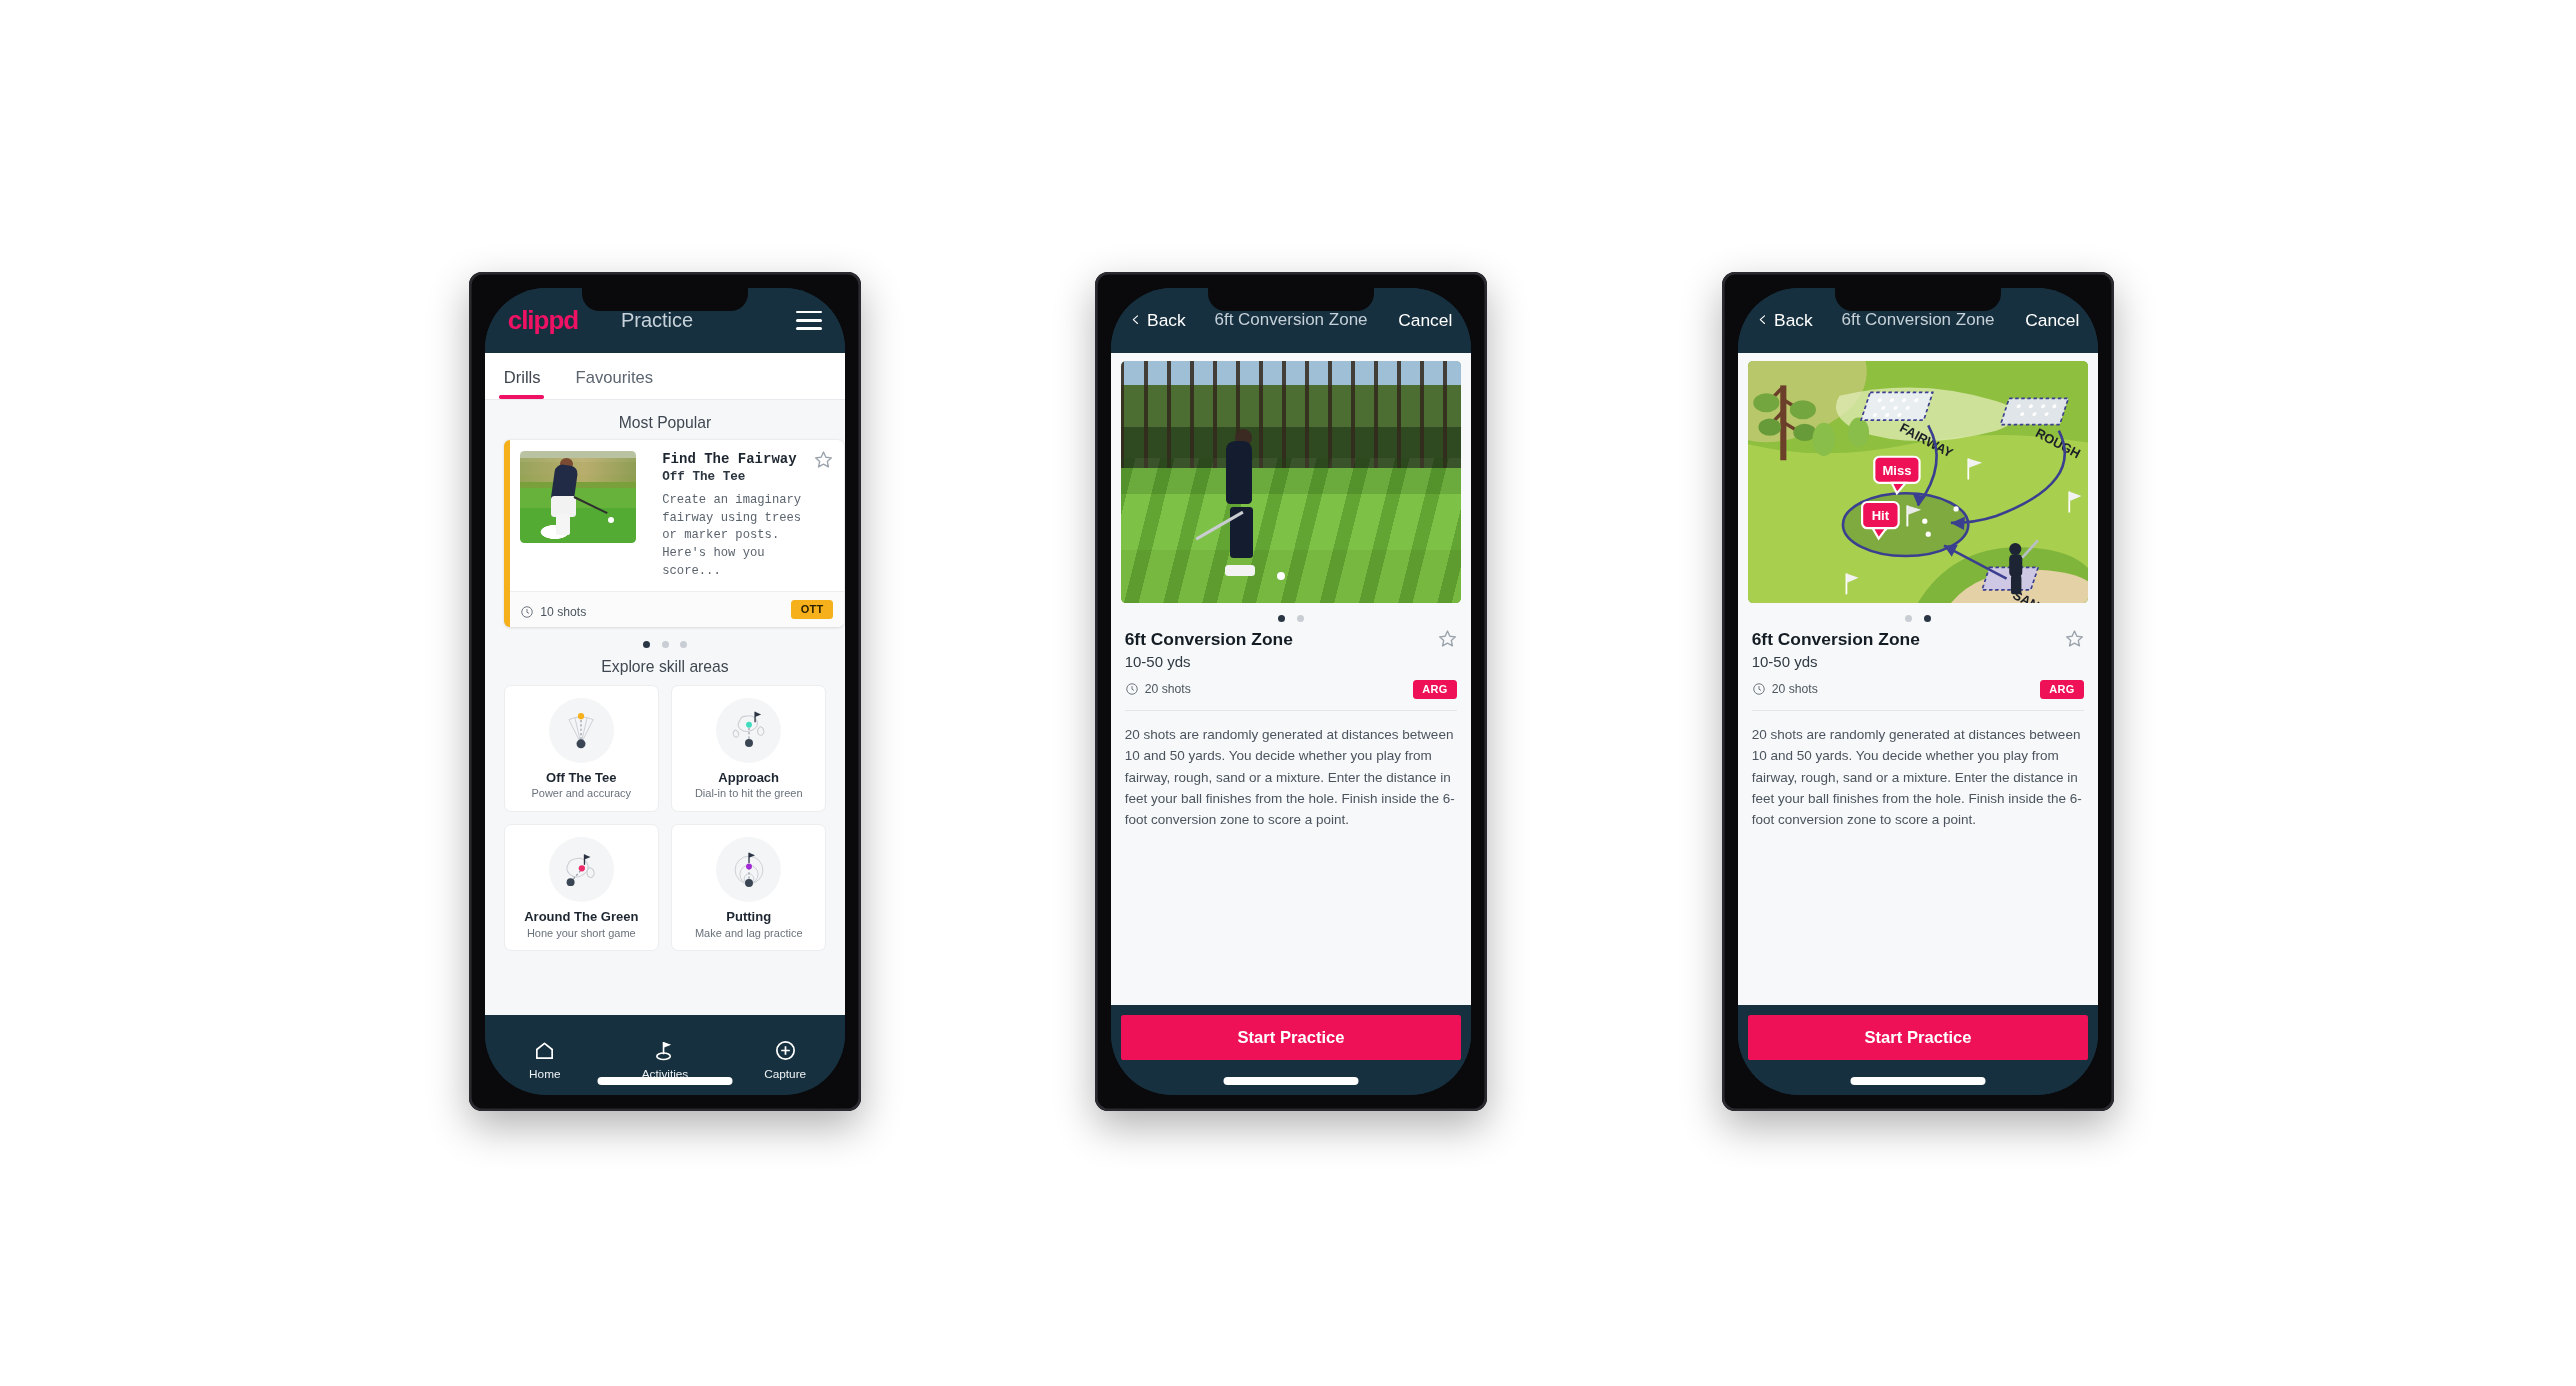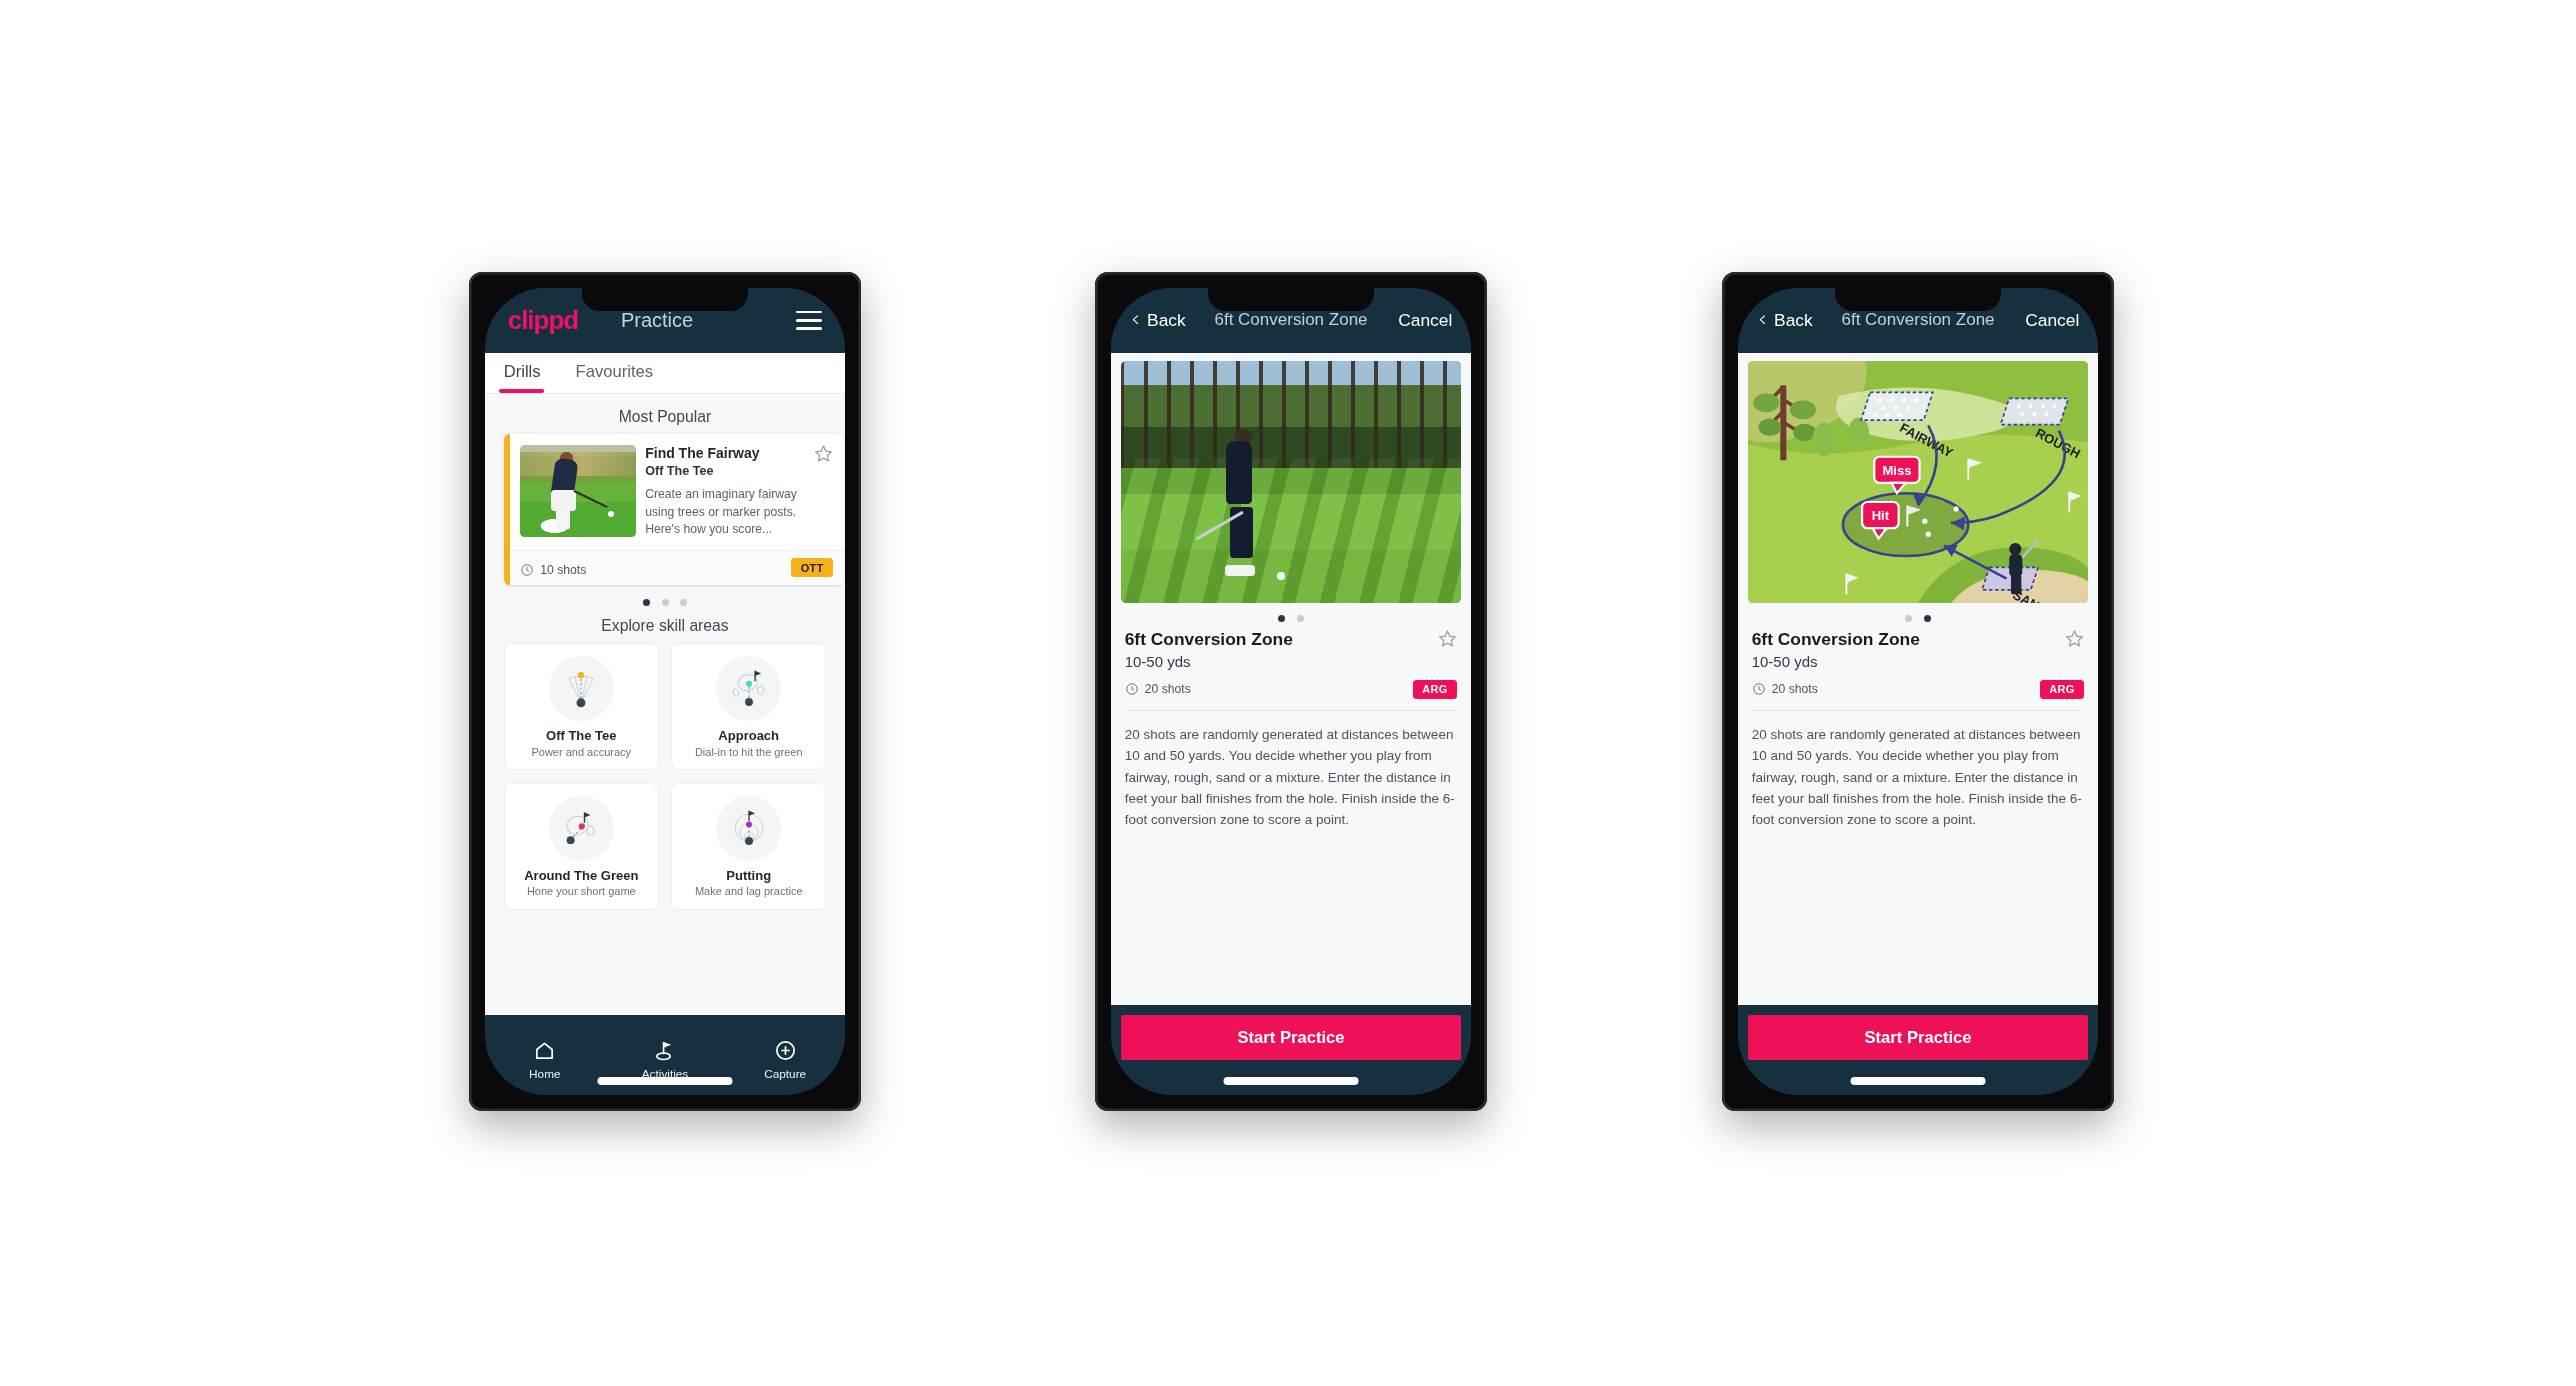--- a/index.html
+++ b/index.html
@@ -60,21 +60,21 @@
     margin-left: auto; width: 26px; height: 19px;
     display: flex; flex-direction: column; justify-content: space-between;
     position: relative; z-index: 3;
   }
   .hamburger span { display: block; height: 2.8px; background: #fff; border-radius: 1.7px; }
 
   .p1-body { flex: 1 1 auto; background: #f6f7f8; overflow: hidden; display: flex; flex-direction: column; }
 
   .tabs {
     background: #ffffff; display: flex; align-items: flex-end;
-    height: 41px; padding: 0 19px; flex: 0 0 auto;
+    height: 47px; padding: 0 19px; flex: 0 0 auto;
     border-bottom: 0.9px solid #e7e9ec;
   }
   .tab {
     font-size: 16.6px; color: #5c6570; padding: 0 7px 10.5px 0; margin-right: 28px;
     position: relative; white-space: nowrap;
   }
   .tab.active { color: #3d454e; }
   .tab.active::after {
     content: ""; position: absolute; left: -5.2px; right: 3.5px; bottom: 0;
     height: 3.5px; background: #ef1164; border-radius: 1.7px;
@@ -87,21 +87,21 @@
   
   .carousel { position: relative; padding: 0 19px 0 19px; flex: 0 0 auto; }
   .card-row { display: flex; gap: 0; }
   .pop-card {
     flex: 0 0 auto; width: 340px;
     background: #ffffff; border-radius: 6.1px;
     border-left: 6.1px solid #f5b01b;
     box-shadow: 0 0.9px 2.6px rgba(0,0,0,0.12);
     overflow: hidden;
   }
-  .pop-card-top { display: flex; padding: 10.5px 10.5px 10.5px 10.5px; gap: 9px; }
+  .pop-card-top { display: flex; padding: 10.5px 10.5px 10.5px 10.5px; gap: 26px; font-family: Liberation Mono, monospace; }
   .thumb {
     width: 116px; height: 92px; border-radius: 4.4px; flex: 0 0 auto;
     background:
       radial-gradient(ellipse 52px 26px at 30% 88%, #ffffff 0 26%, rgba(255,255,255,0) 28%),
       linear-gradient(180deg, #b9c3a2 0 12%, #8fa05f 12% 26%, #7aa03c 26% 40%, #66b23a 40% 62%, #53ab33 62% 100%);
       position: relative; overflow: hidden;
   }
   .thumb .golfer-body {
     position: absolute; left: 33px; top: 14px; width: 23px; height: 38px;
     background: #222b45; border-radius: 7.8px 7.8px 3.5px 3.5px; transform: rotate(8deg);

